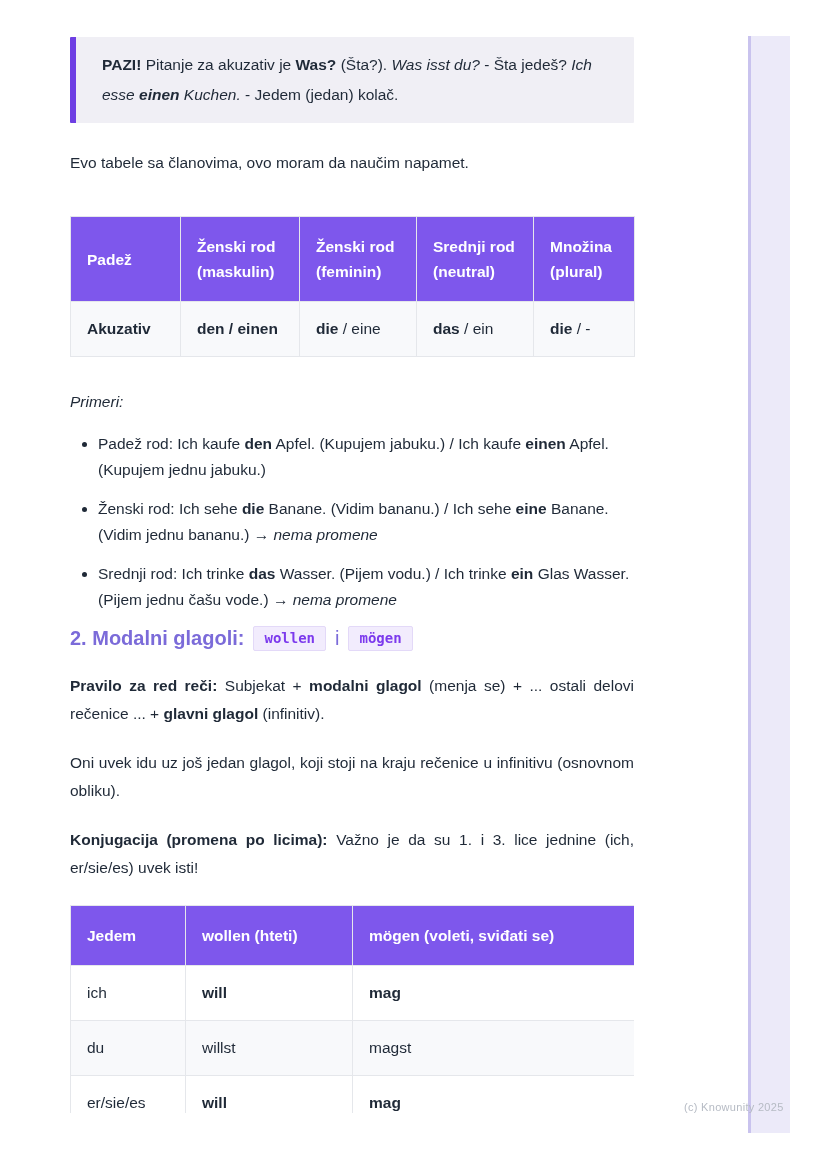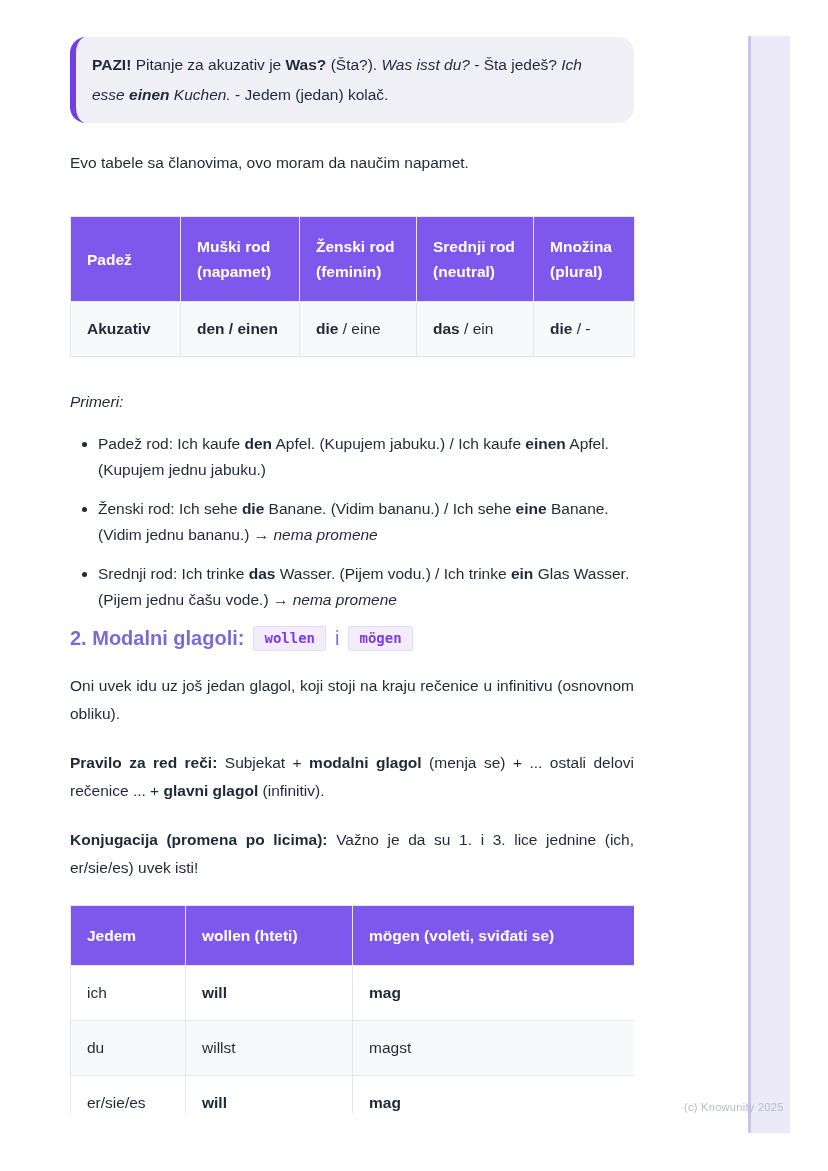--- a/index.html
+++ b/index.html
@@ -18,22 +18,22 @@
     border-left:3px solid var(--strip_edge,#C9C3EE);
     z-index:1;
   }
 
   .content { position:relative; z-index:2; width:564px; margin-left:70px; padding-top:37px; }
 
   
   .callout {
     background:var(--callout_bg,#F0EFF5);
     border-left:6px solid var(--accent_violet,#6E3FE3);
-    border-radius:16px;
-    padding:13px 24px 13px 16px;
+    border-radius:1px;
+    padding:13px 24px 13px 26px;
   }
   .callout-text { font-size:15.5px; line-height:30px; }
 
   .b { font-weight:700; }
   .i { font-style:italic; }
 
   .intro { margin-top:29px; font-size:15.5px; line-height:22px; }
 
   
   table.tbl { border-collapse:collapse; width:564px; table-layout:fixed; font-size:15.5px; }
@@ -102,21 +102,21 @@
       <colgroup>
           <col class="c0">
           <col class="c1">
           <col class="c2">
           <col class="c3">
           <col class="c4">
         </colgroup>
       <thead>
         <tr>
           <th>Padež</th>
-          <th>Muški rod (napamet)</th>
+          <th>Ženski rod (maskulin)</th>
           <th>Ženski rod (feminin)</th>
           <th>Srednji rod (neutral)</th>
           <th>Množina (plural)</th>
         </tr>
       </thead>
       <tbody>
         <tr class="alt">
           <td><span class="b">Akuzativ</span></td>
           <td><span class="b">den / einen</span></td>
           <td><span class="b">die</span><span> / eine</span></td>
@@ -134,22 +134,22 @@
       <li><span>Srednji rod: Ich trinke </span><span class="b">das</span><span> Wasser. (Pijem vodu.) / Ich trinke </span><span class="b">ein</span><span> Glas Wasser. (Pijem jednu čašu vode.) → </span><span class="i">nema promene</span></li>
     </ul>
 
     <h2 class="section-heading">
       <span>2. Modalni glagoli:</span>
       <code class="chip">wollen</code>
       <span class="conj">i</span>
       <code class="chip">mögen</code>
     </h2>
 
+    <p class="para"><span class="b">Pravilo za red reči:</span><span> Subjekat + </span><span class="b">modalni glagol</span><span> (menja se) + ... ostali delovi rečenice ... + </span><span class="b">glavni glagol</span><span> (infinitiv).</span></p>
     <p class="para"><span>Oni uvek idu uz još jedan glagol, koji stoji na kraju rečenice u infinitivu (osnovnom obliku).</span></p>
-    <p class="para"><span class="b">Pravilo za red reči:</span><span> Subjekat + </span><span class="b">modalni glagol</span><span> (menja se) + ... ostali delovi rečenice ... + </span><span class="b">glavni glagol</span><span> (infinitiv).</span></p>
     <p class="para"><span class="b">Konjugacija (promena po licima):</span><span> Važno je da su 1. i 3. lice jednine (ich, er/sie/es) uvek isti!</span></p>
 
     <div class="table-clip">
       <table class="tbl conjugation">
         <colgroup>
             <col class="c0">
             <col class="c1">
             <col class="c2">
           </colgroup>
         <thead>

